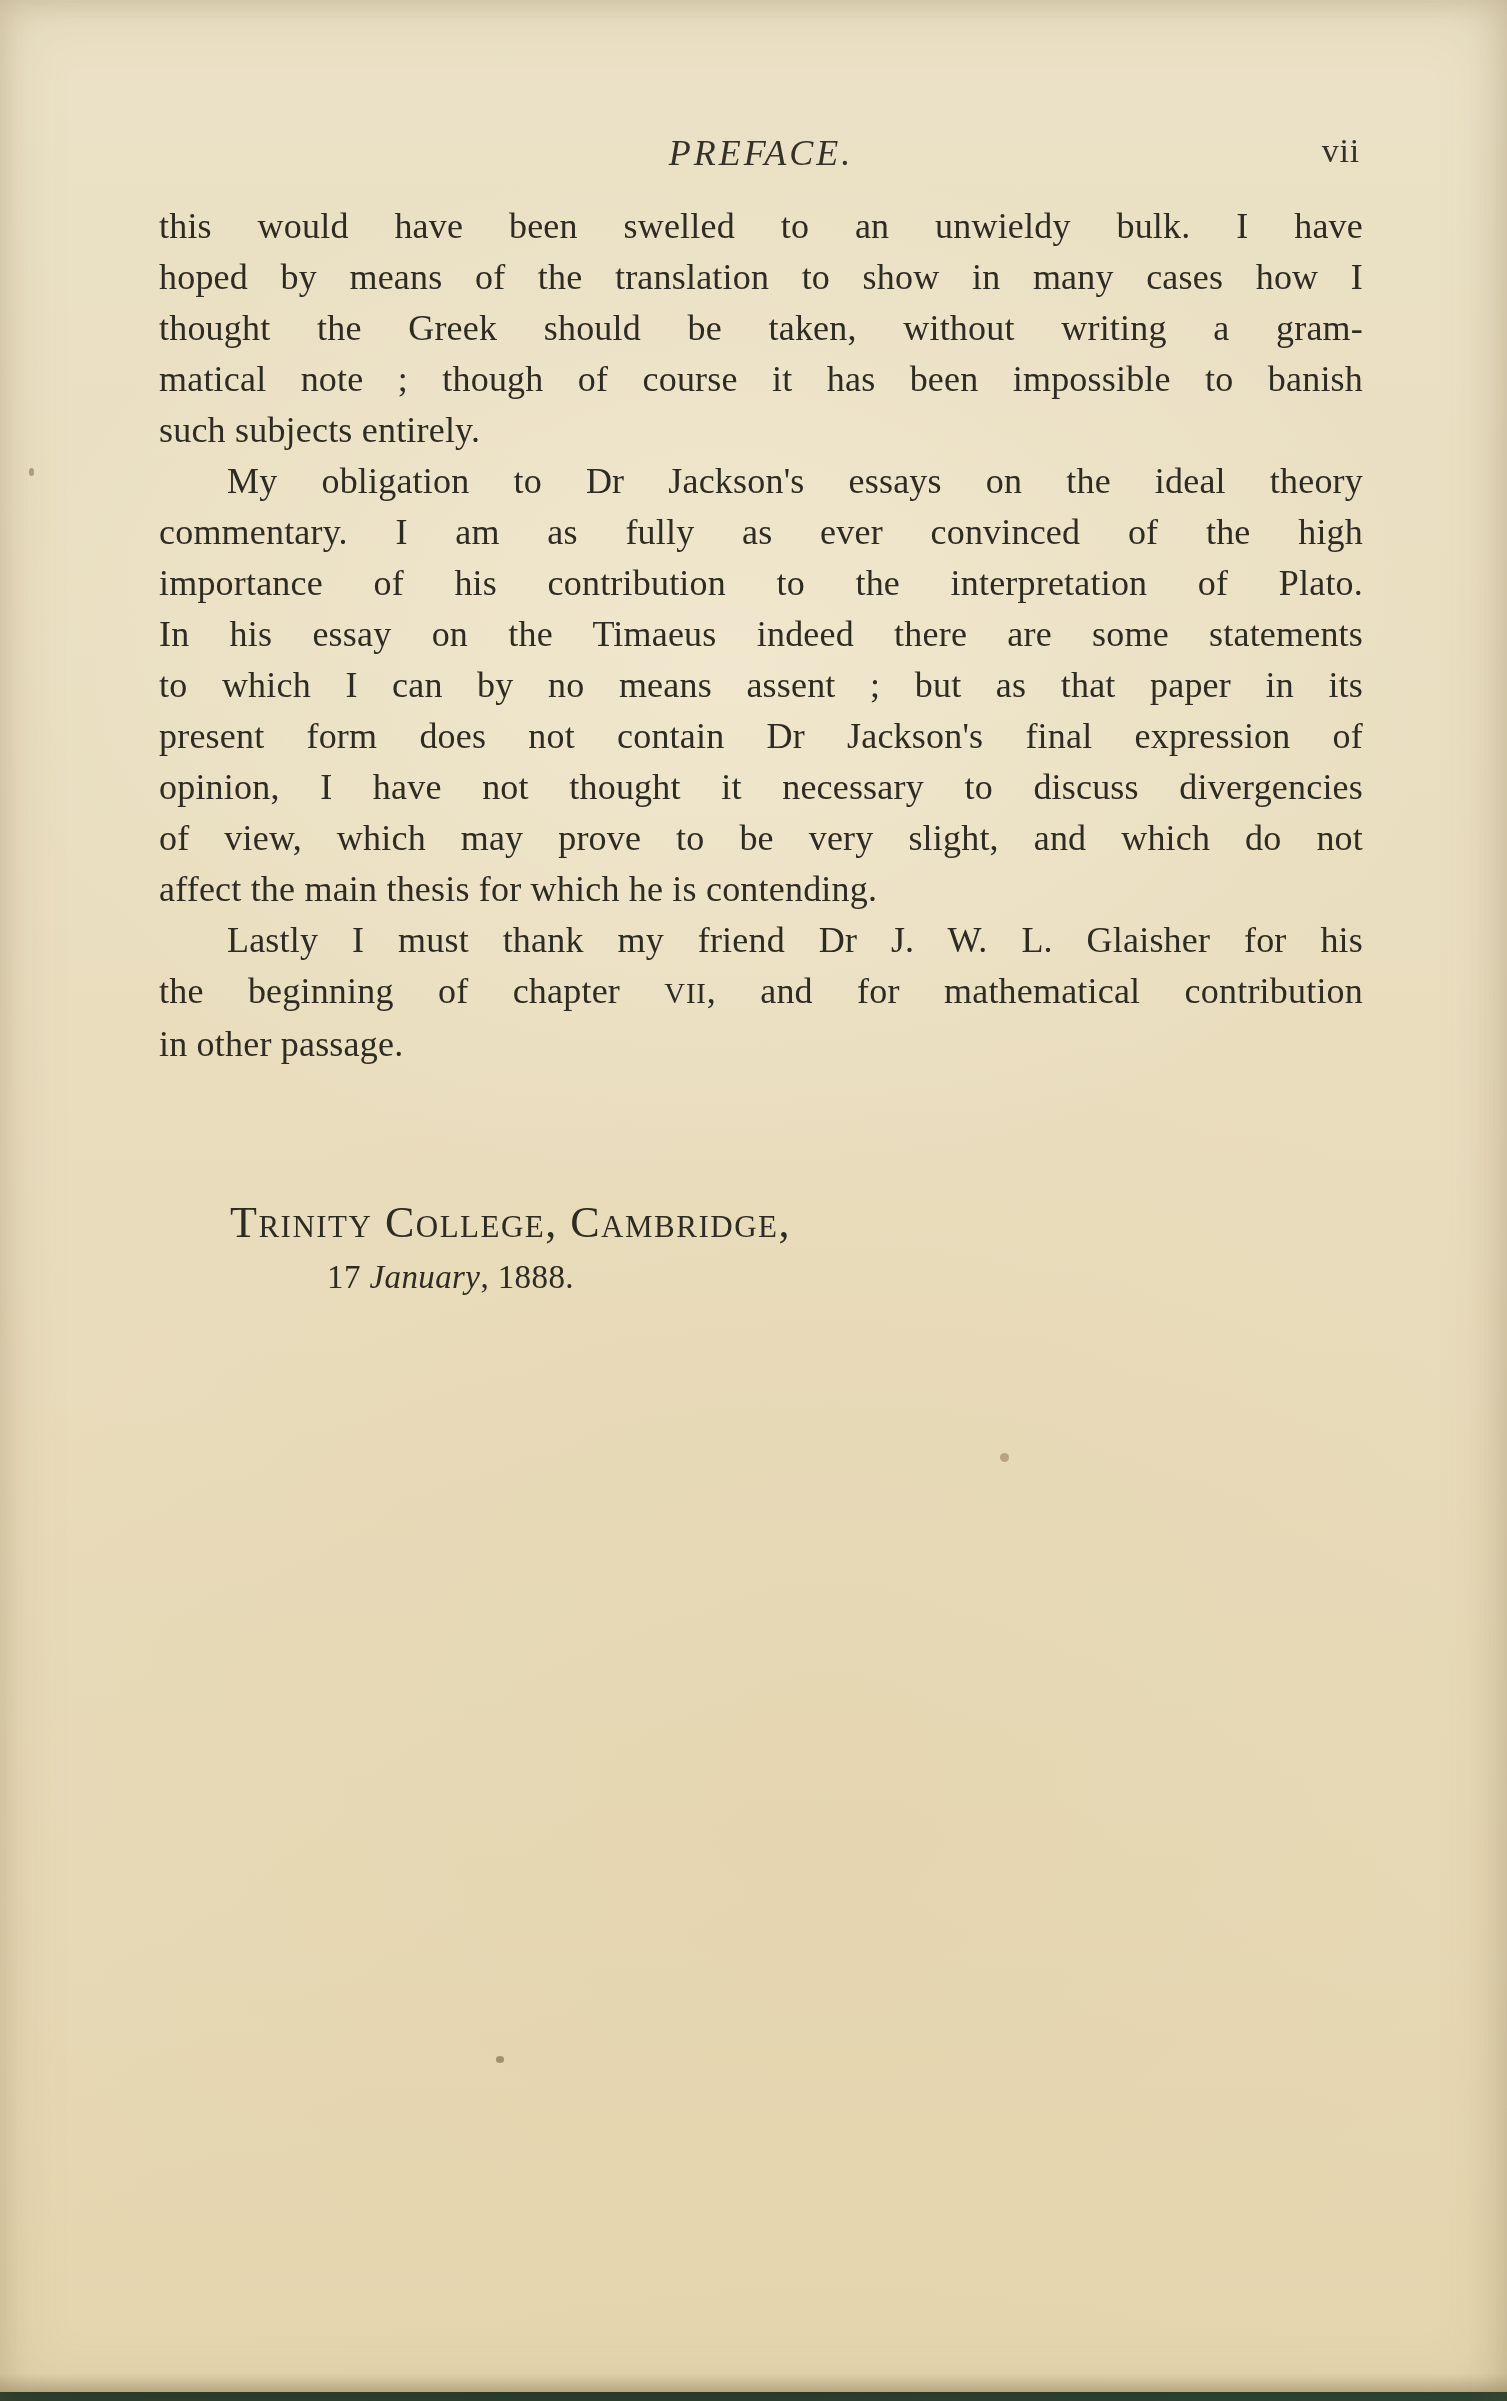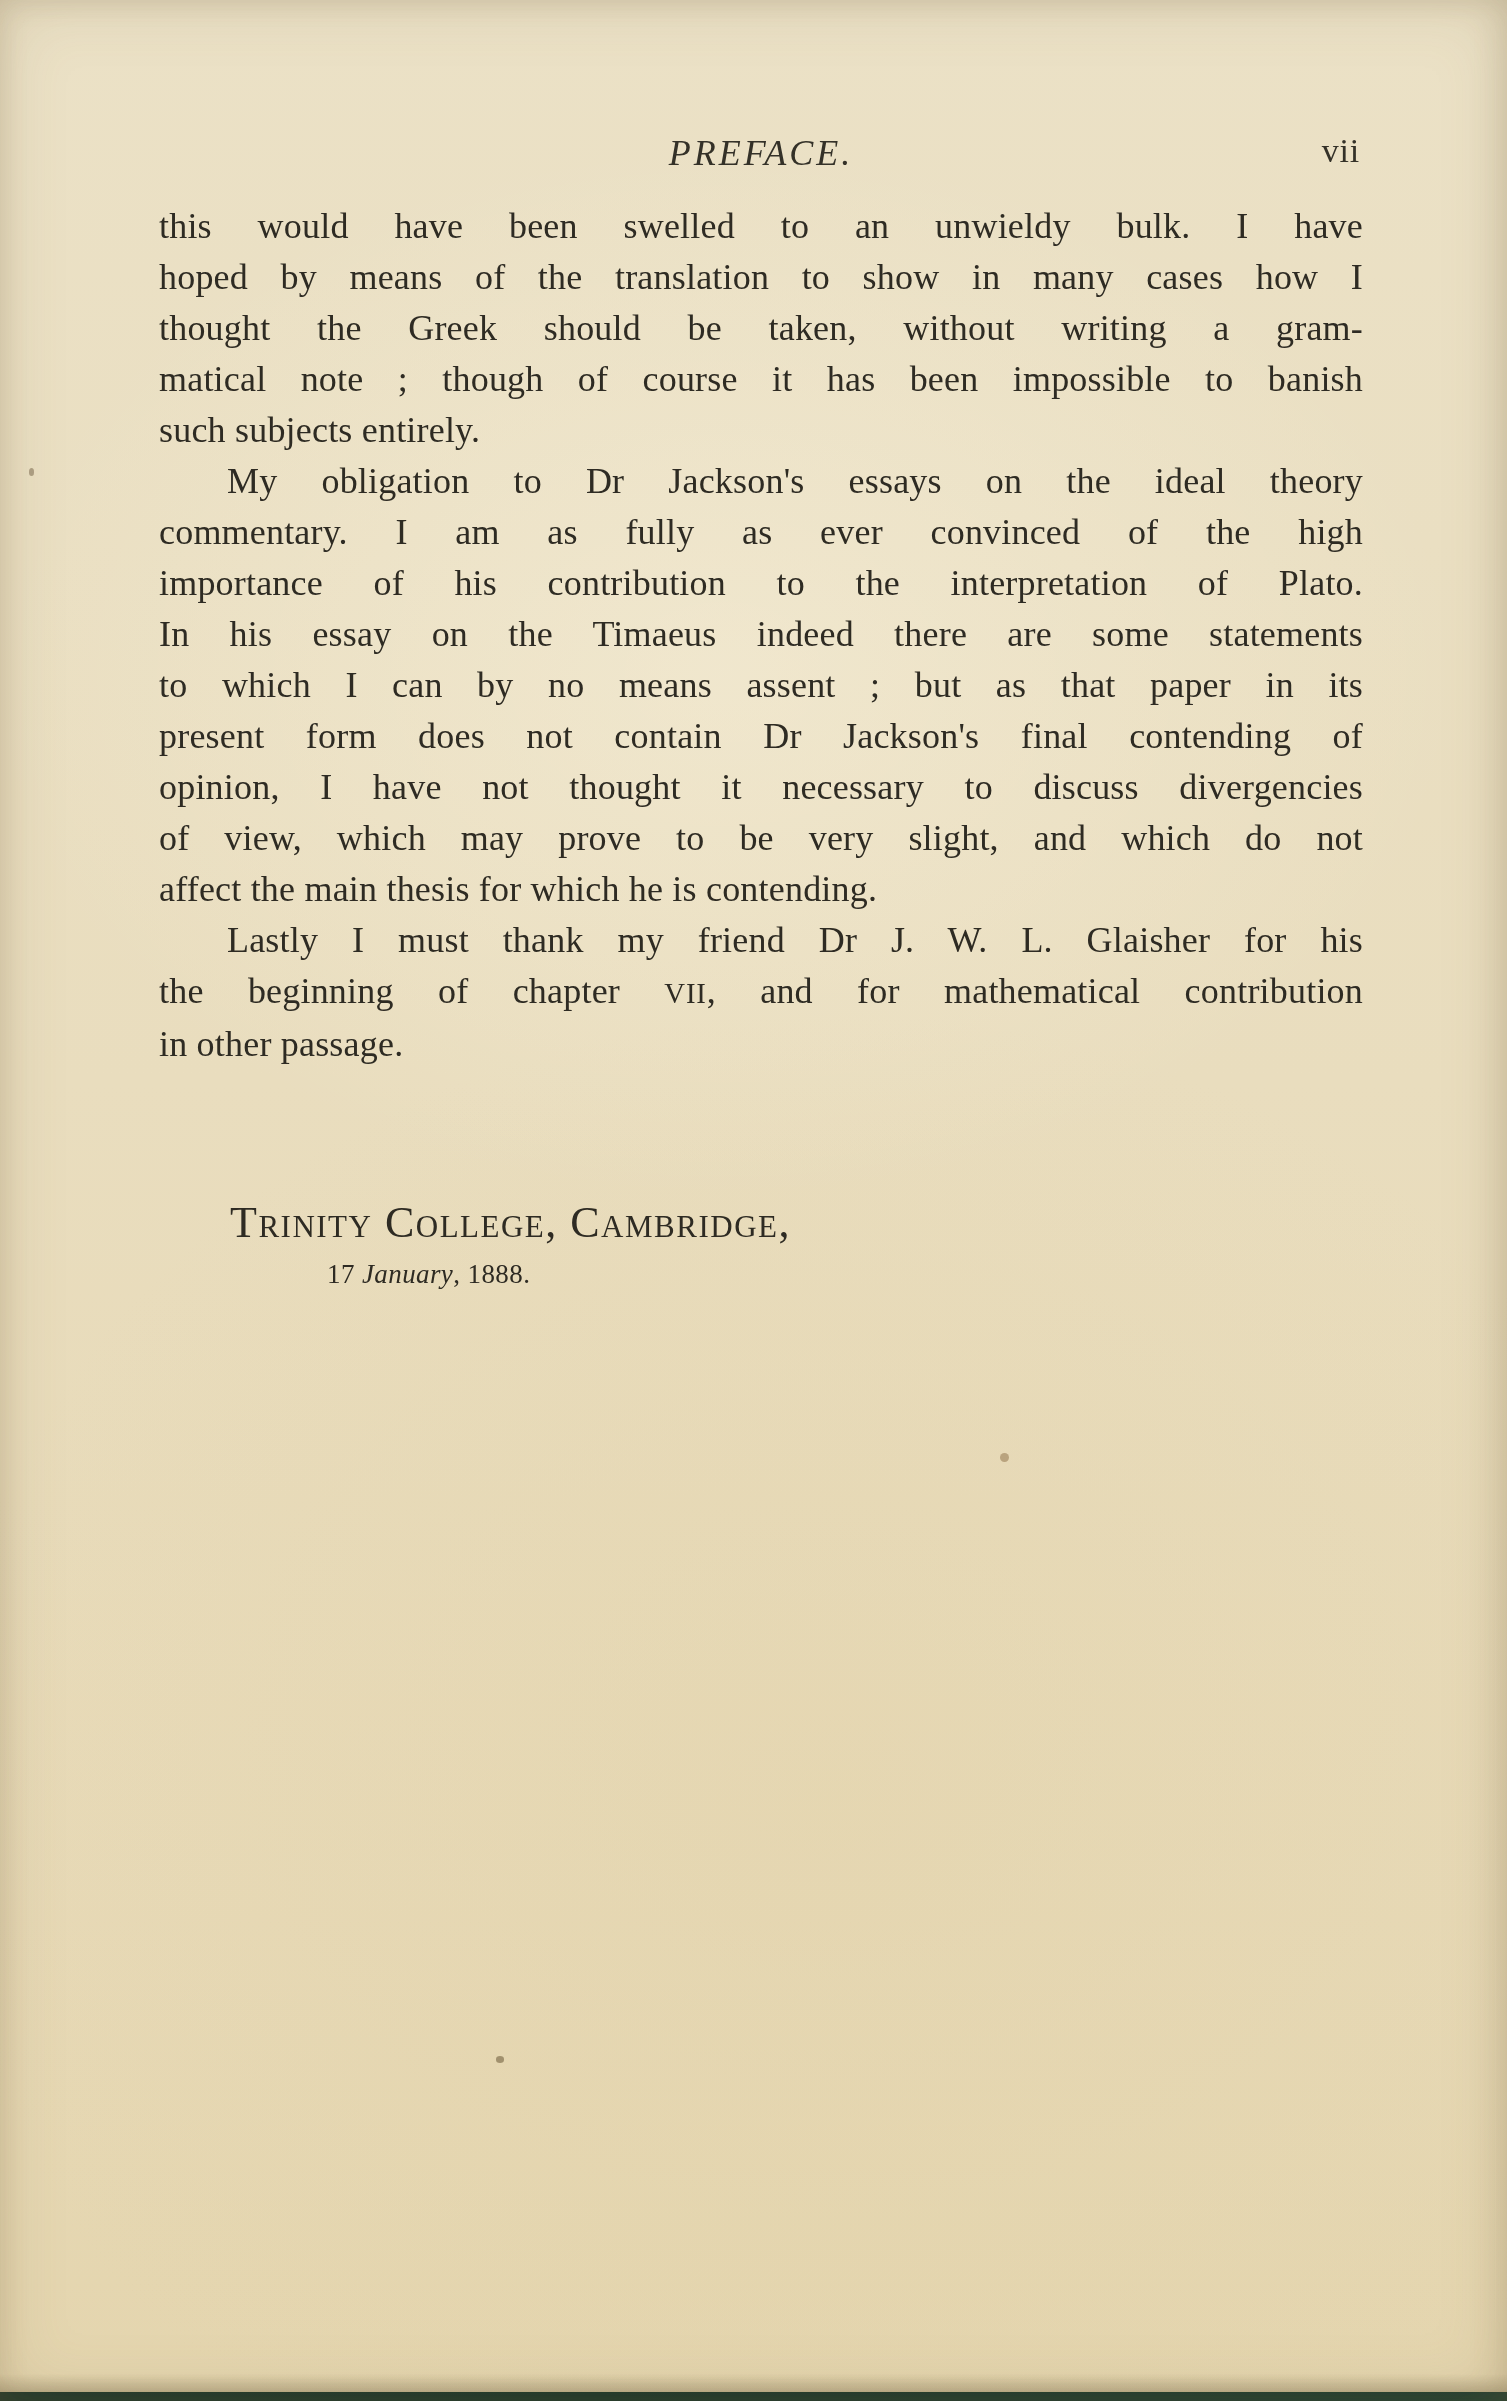--- a/index.html
+++ b/index.html
@@ -98,21 +98,21 @@
     color: #2e2b23;
   }
   .sig-place {
     font-variant: small-caps;
     font-size: 44px;
     letter-spacing: 1.5px;
   }
   .sig-date {
     margin-top: 10.6px;
     margin-left: 97px;
-    font-size: 27px;
+    font-size: 33px;
     letter-spacing: 0.4px;
   }
   .sig-date .month {
     font-style: italic;
   }
   .speck {
     position: absolute;
     border-radius: 50%;
     background: rgba(105, 88, 55, 0.55);
     filter: blur(0.4px);
@@ -142,21 +142,21 @@
         <div class="line">matical note ; though of course it has been impossible to banish</div>
         <div class="line last">such subjects entirely.</div>
       </div>
 
       <div class="para">
         <div class="line indent">My obligation to Dr Jackson's essays on the ideal theory</div>
         <div class="line">commentary.  I am as fully as ever convinced of the high</div>
         <div class="line">importance of his contribution to the interpretation of Plato.</div>
         <div class="line"><span>In his essay on the </span><span class="em-title">Timaeus</span><span> indeed there are some statements</span></div>
         <div class="line">to which I can by no means assent ; but as that paper in its</div>
-        <div class="line">present form does not contain Dr Jackson's final contending of</div>
+        <div class="line">present form does not contain Dr Jackson's final expression of</div>
         <div class="line">opinion, I have not thought it necessary to discuss divergencies</div>
         <div class="line">of view, which may prove to be very slight, and which do not</div>
         <div class="line last">affect the main thesis for which he is contending.</div>
       </div>
 
       <div class="para">
         <div class="line indent">Lastly I must thank my friend Dr J. W. L. Glaisher for his</div>
         <div class="line"><span>the beginning of chapter </span><span class="caps-small">VII</span><span>, and for mathematical contribution</span></div>
         <div class="line last">in other passage.</div>
       </div>

